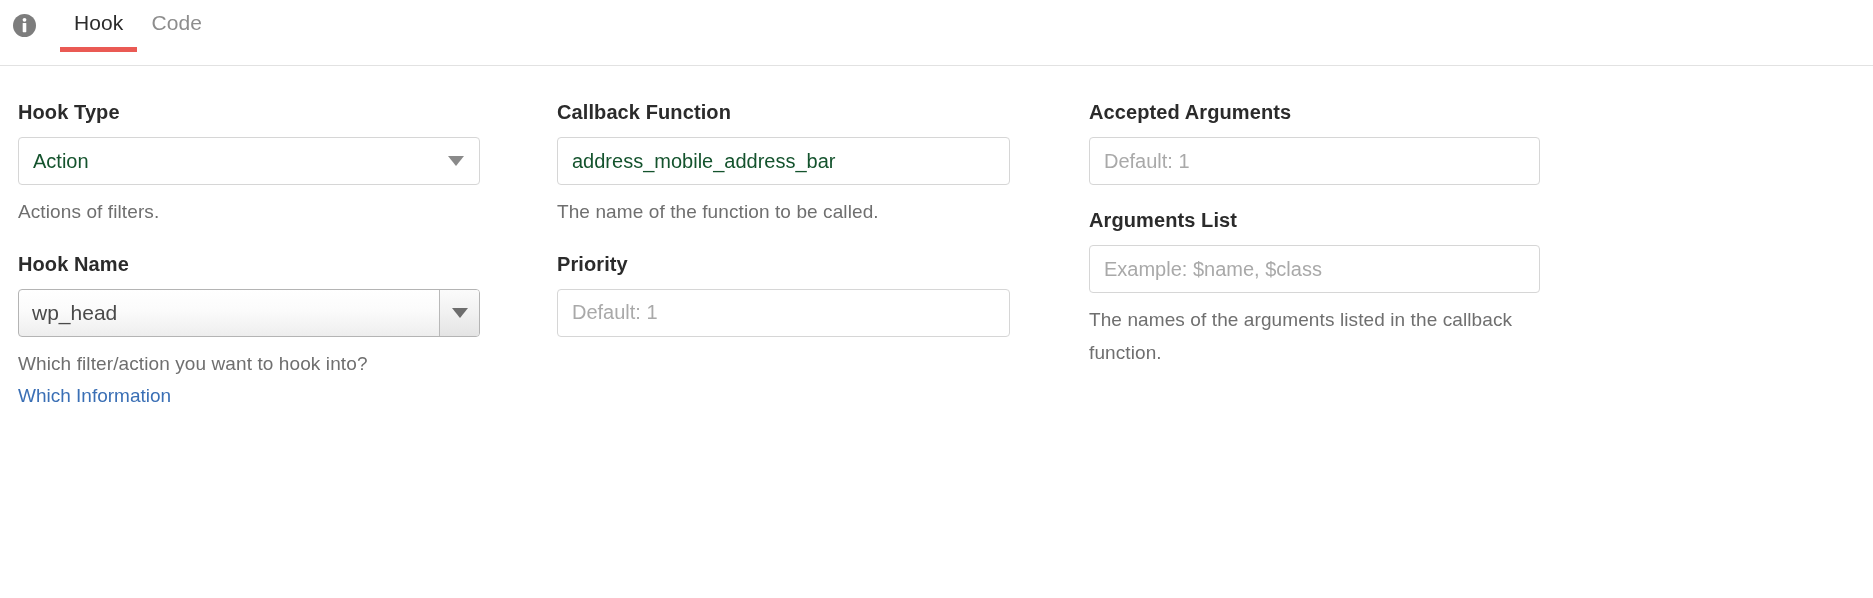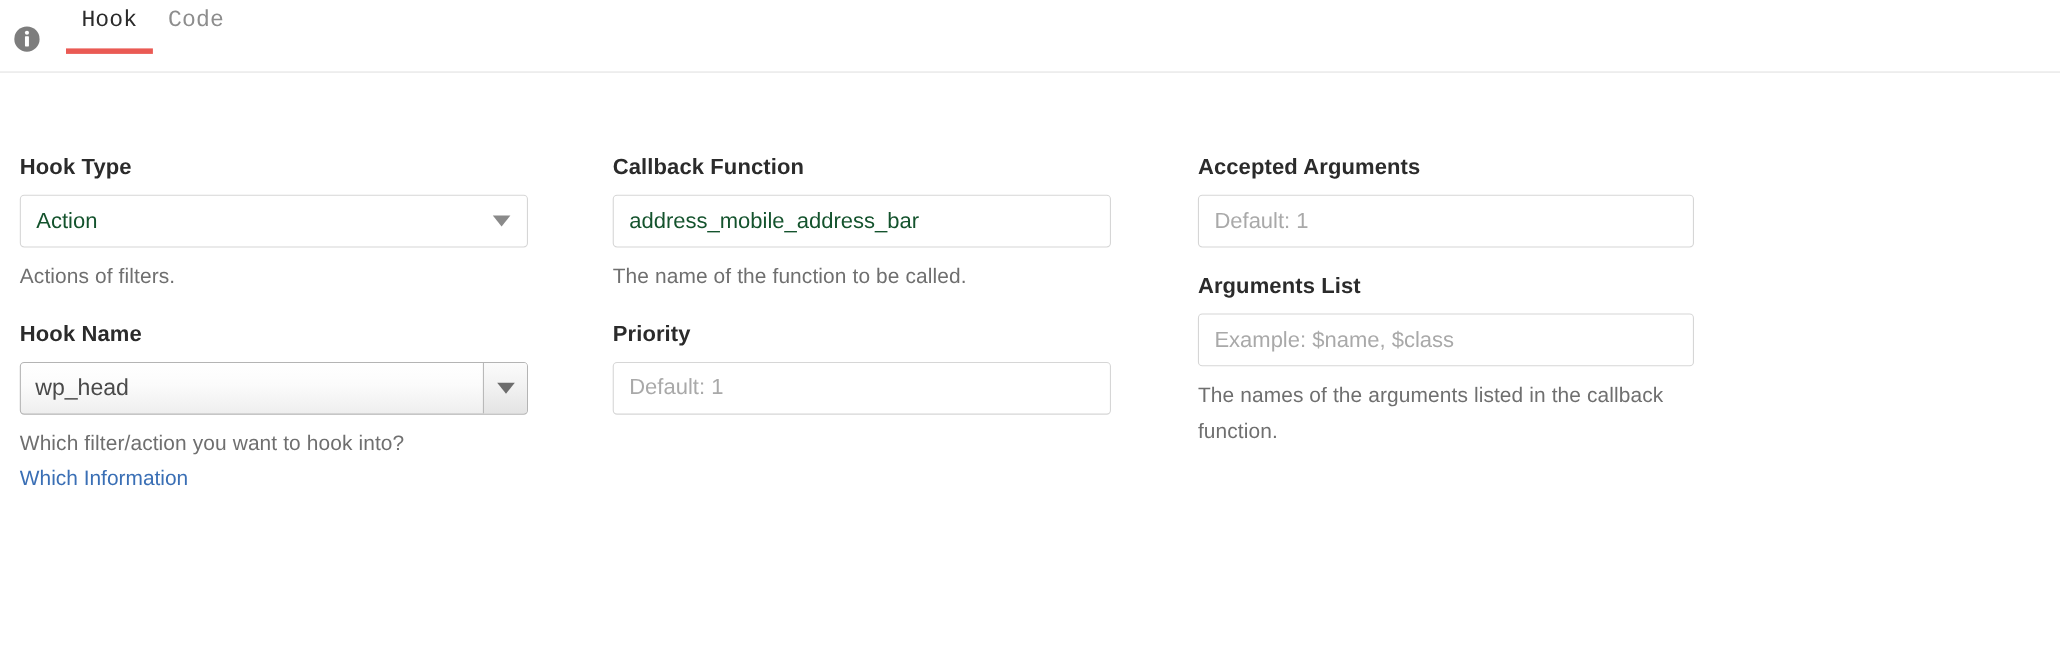--- a/index.html
+++ b/index.html
@@ -21,24 +21,23 @@
   .tabbar {
     position: relative;
     height: 66px;
     border-bottom: 1px solid #e2e2e2;
     display: flex;
     align-items: flex-start;
     padding: 0;
   }
   .tab-strip {
     display: flex;
-    align-items: flex-end;
+    align-items: center;
     height: 48px;
     padding-top: 3px;
-    font-family: Liberation Mono, monospace;
   }
   .info-icon {
     width: 26px;
     height: 26px;
     margin-left: 11px;
     margin-right: 23px;
     display: flex;
     align-items: center;
     justify-content: center;
     flex: none;
@@ -70,21 +69,20 @@
   }
 
   
   .form-wrap {
     padding: 34px 0 0 0;
   }
   .grid {
     display: grid;
     grid-template-columns: 530px 530px 530px;
     column-gap: 0;
-    margin-top: 40px;
   }
   .col {
     padding-right: 50px;
   }
   .col.c1 { padding-left: 18px; }
   .col.c2 { padding-left: 27px; }
   .col.c3 { padding-left: 29px; }
 
   .field { margin-bottom: 0; }
   .field + .field { margin-top: 23px; }

